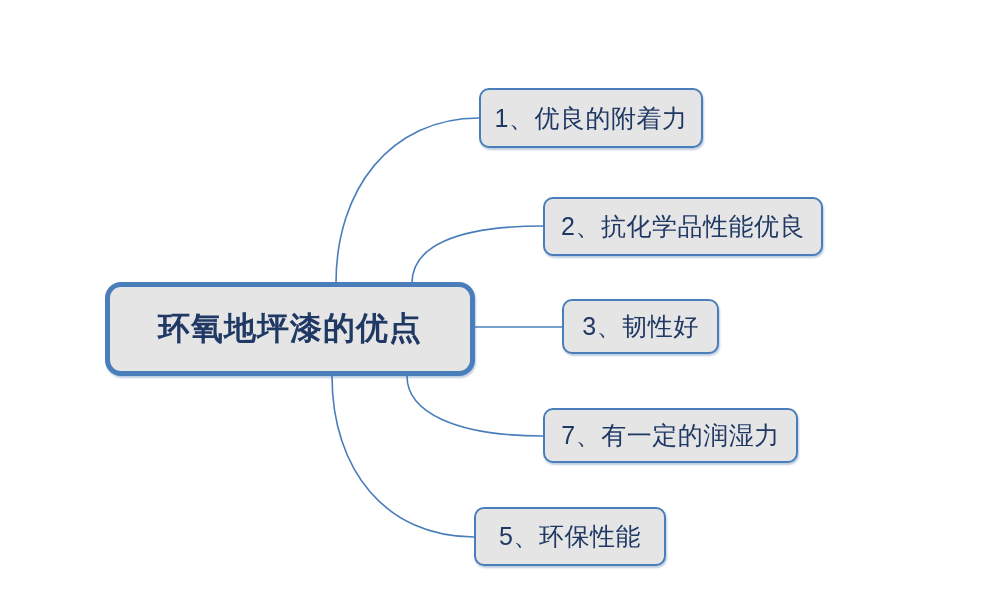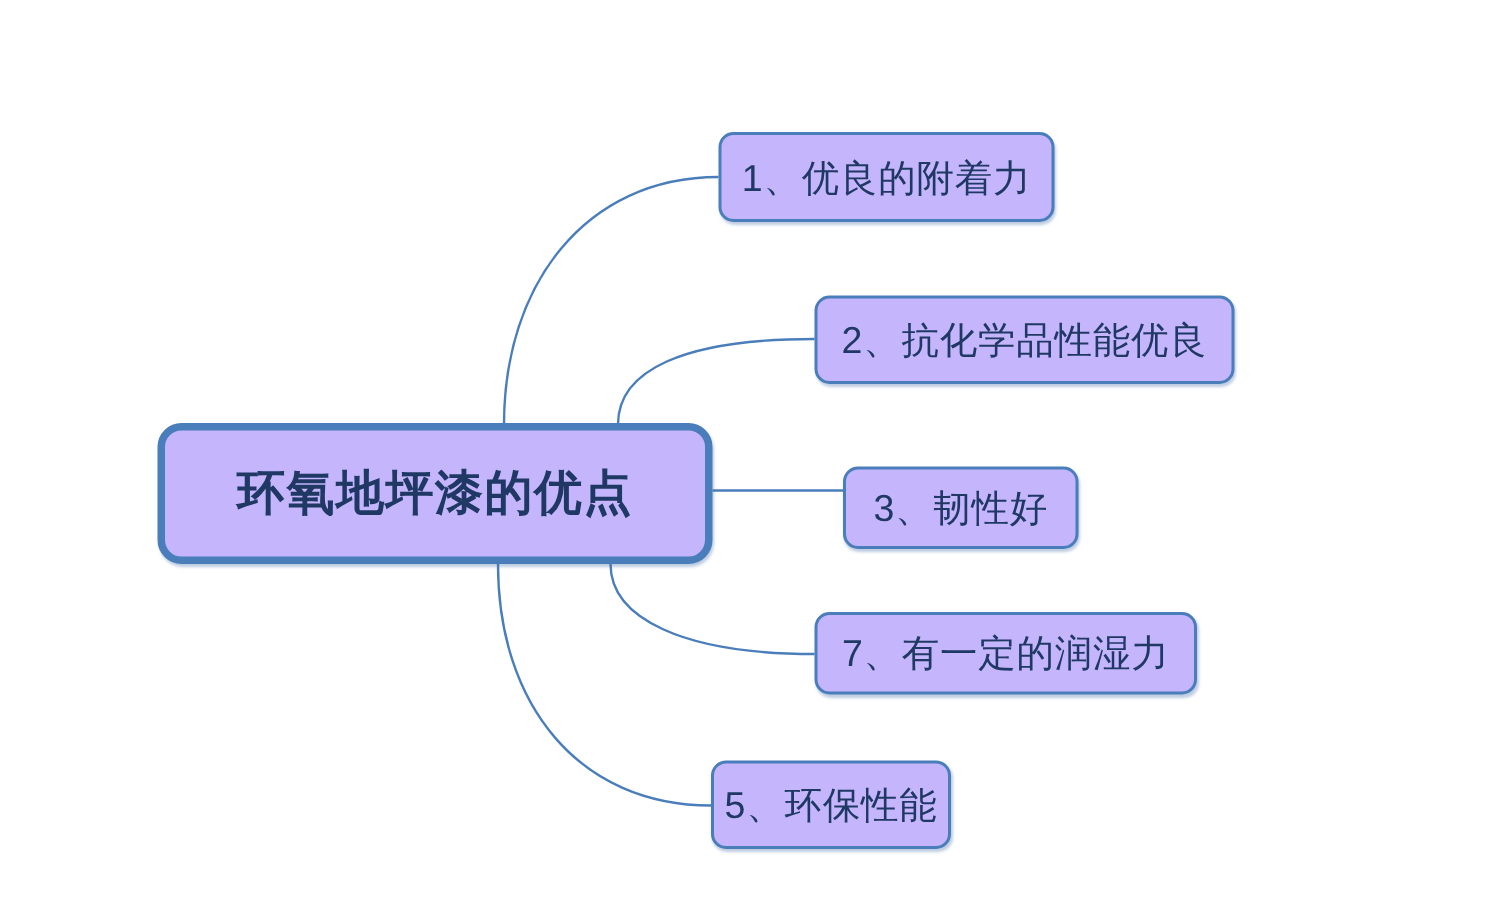--- a/index.html
+++ b/index.html
@@ -24,21 +24,21 @@
     top: 0;
     width: 1007px;
     height: 616px;
   }
   .node {
     position: absolute;
     box-sizing: border-box;
     display: flex;
     align-items: center;
     justify-content: center;
-    background: #c4b5fd;
+    background: #e5e5e5;
     border: 2px solid #4A7EBB;
     border-radius: 10px;
     color: #1F3864;
     white-space: nowrap;
     box-shadow: 1px 2px 2px rgba(70, 110, 170, 0.35);
   }
   .node-child {
     font-size: 25px;
     font-weight: normal;
     letter-spacing: 0.5px;
@@ -55,23 +55,23 @@
   
   #node-root {
     left: 105px;
     top: 282px;
     width: 370px;
     height: 94px;
   }
   
   #node-1 { left: 479px; top: 88px;  width: 224px; height: 60px; }
   #node-2 { left: 543px; top: 197px; width: 280px; height: 59px; text-align: center; }
-  #node-3 { left: 562px; top: 299px; width: 157px; height: 55px; margin-top: 12px; }
+  #node-3 { left: 562px; top: 299px; width: 157px; height: 55px; }
   #node-4 { left: 543px; top: 408px; width: 255px; height: 55px; }
-  #node-5 { left: 474px; top: 507px; width: 160px; height: 59px; }
+  #node-5 { left: 474px; top: 507px; width: 192px; height: 59px; }
 </style>
 </head>
 <body>
 
 <div id="canvas">
 
   <svg id="connector-layer" viewBox="0 0 1007 616" xmlns="http://www.w3.org/2000/svg">
 
     <path d="M 336 283 C 336 190 390 118 479 118" fill="none" stroke="#4A7EBB" stroke-width="1.6"></path>
 

